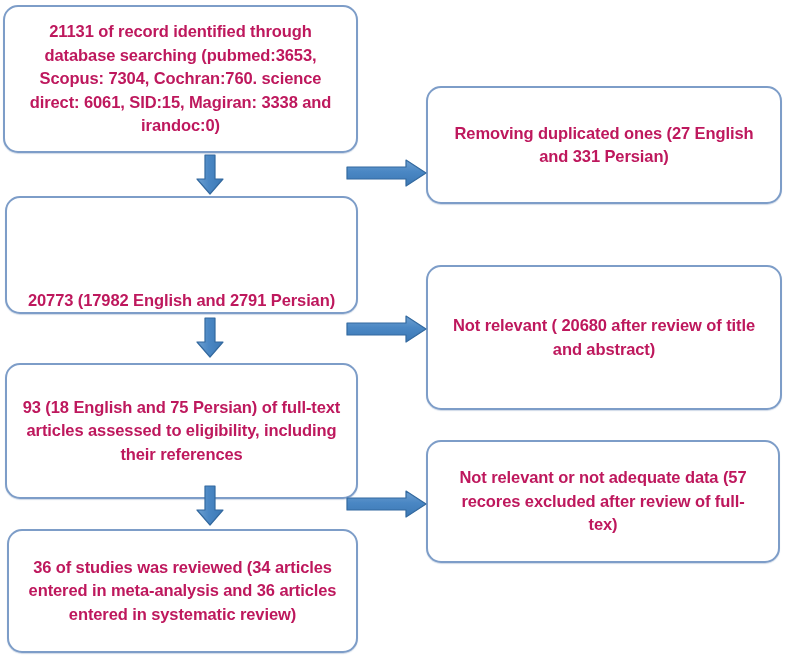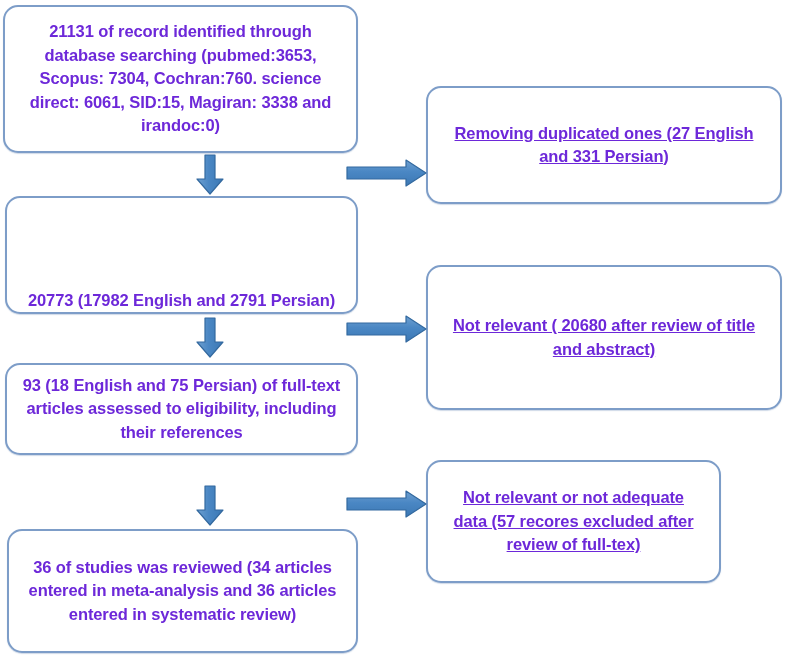--- a/index.html
+++ b/index.html
@@ -33,39 +33,39 @@
   }
   .flow-box .box-text {
     display: block;
     width: 100%;
     padding: 0 10px;
     box-sizing: border-box;
     text-align: center;
     font-weight: bold;
     font-size: 16.5px;
     line-height: 1.42;
-    color: #6d28d9;
+    color: #be185d;
     letter-spacing: -0.1px;
     white-space: pre-line;
   }
 
   
   .left-1 { left: 3px;  top: 5px;   width: 355px; height: 148px; }
   .left-2 { left: 5px;  top: 196px; width: 353px; height: 118px; align-items: flex-end; }
-  .left-3 { left: 5px;  top: 363px; width: 353px; height: 92px; }
+  .left-3 { left: 5px;  top: 363px; width: 353px; height: 136px; }
   .left-4 { left: 7px;  top: 529px; width: 351px; height: 124px; }
 
   
   .right-1 { left: 426px; top: 86px;  width: 356px; height: 118px; }
   .right-2 { left: 426px; top: 265px; width: 356px; height: 145px; }
-  .right-3 { left: 426px; top: 440px; width: 295px; height: 123px; margin-top: 20px; }
+  .right-3 { left: 426px; top: 440px; width: 354px; height: 123px; }
 
   .right-1 .box-text,
   .right-2 .box-text,
-  .right-3 .box-text { padding: 0 20px; text-decoration: underline; }
+  .right-3 .box-text { padding: 0 20px; }
 
   
   .arrow {
     position: absolute;
     line-height: 0;
   }
   .arrow-down { width: 34px; height: 42px; }
   .arrow-right { width: 82px; height: 30px; }
 
   .v-arrow-1 { left: 193px; top: 154px; }

